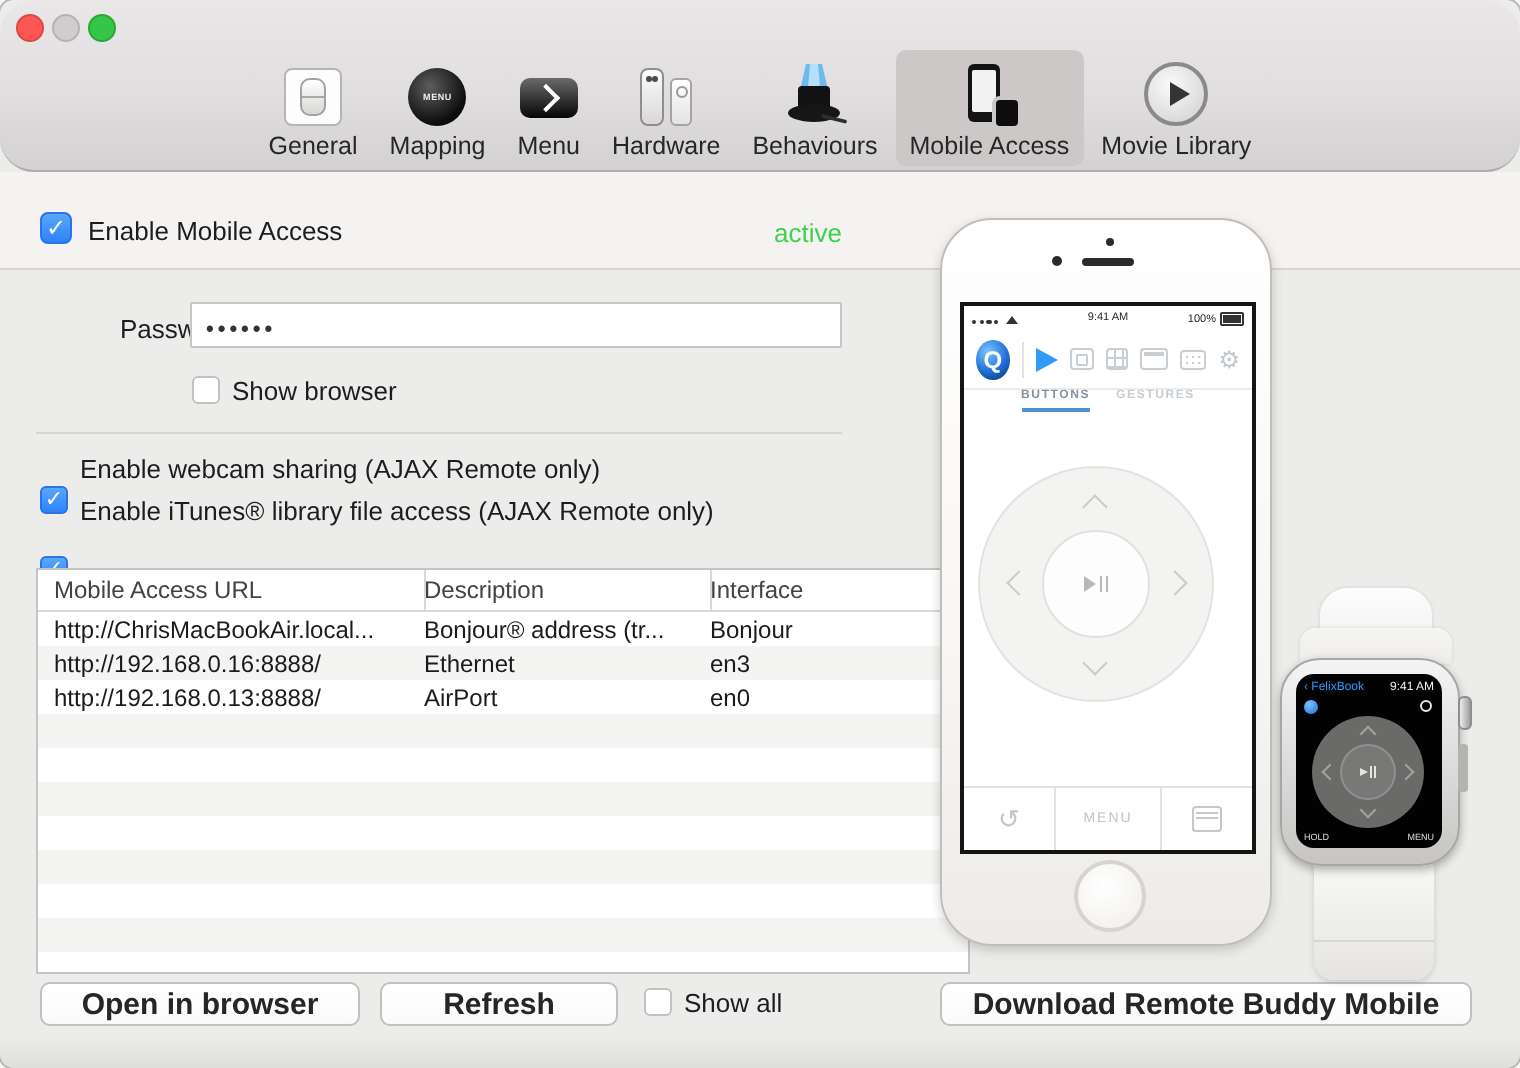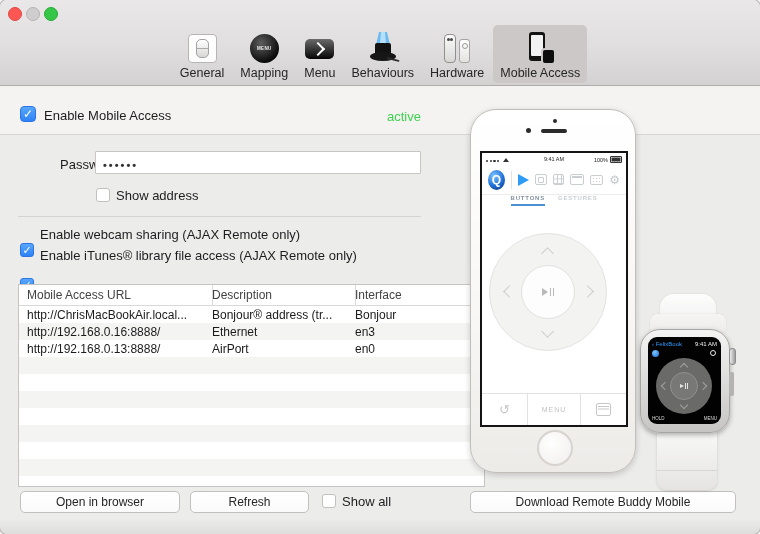--- a/index.html
+++ b/index.html
@@ -2,21 +2,21 @@
 <html><head>
 <meta charset="utf-8">
 <style>
   html,body{margin:0;padding:0;background:#f5f5f5;font-family:"Liberation Sans",sans-serif;}
   #win{position:relative;width:760px;height:534px;background:#ececeb;border-radius:7px;overflow:hidden;box-shadow:0 0 0 1px #b9b7b5;}
   .abs{position:absolute;}
 
   
   #chrome{position:absolute;top:0;left:0;width:760px;height:85px;
     background:linear-gradient(180deg,#e9e7e7 0%,#e0dede 55%,#d3d1d1 100%);
-    border-bottom:1px solid #aeacaa;}
+    border-bottom:1px solid #aeacaa;border-radius:17px;}
   .tl{position:absolute;top:7px;width:12px;height:12px;border-radius:50%;}
   .tl.red{left:8px;background:#fc5753;border:1px solid #df4744;}
   .tl.gray{left:26px;background:#cfcdcd;border:1px solid #b5b3b3;}
   .tl.green{left:44px;background:#35c648;border:1px solid #27aa35;}
 
   #toolbar{position:absolute;left:0;right:0;bottom:2px;display:flex;justify-content:center;align-items:flex-end;gap:2px;}
   .tb-item{display:flex;flex-direction:column;align-items:center;gap:3px;padding:5px 7px 3px;border-radius:5px;}
   .tb-item.selected{background:#cbc8c7;}
   .tb-item .lbl{font-size:12.5px;color:#262626;white-space:nowrap;}
   .tb-ic{height:33px;display:flex;align-items:flex-end;justify-content:center;}
@@ -50,21 +50,21 @@
   .cb.off{background:#ffffff;border:1px solid #c2c1bf;}
   .cb14{width:14px;height:14px;}
   .cb16{width:16px;height:16px;border-radius:4px;}
   .cb16.on::after{font-size:12px;line-height:16px;}
 
   .t13{font-size:13px;color:#1d1d1f;}
   .t14{font-size:13px;color:#1d1d1f;}
 
   
   #password-field{box-sizing:border-box;width:326px;height:23px;border:1px solid #c7c6c4;background:#fff;font-size:11px;font-weight:bold;letter-spacing:2px;color:#333;padding:4px 0 0 7px;font-family:"Liberation Sans",sans-serif;border-radius:1px;}
-  .btn{box-sizing:border-box;display:flex;align-items:center;justify-content:center;height:22px;background:linear-gradient(180deg,#ffffff,#fbfafa);border:1px solid #c1c0be;border-radius:5px;font-size:12px;color:#262626;cursor:default;}
+  .btn{box-sizing:border-box;display:flex;align-items:center;justify-content:center;height:22px;background:linear-gradient(180deg,#ffffff,#fbfafa);border:1px solid #c1c0be;border-radius:5px;font-size:15px;color:#262626;cursor:default;font-weight:bold;}
 
   
   #url-table{position:absolute;left:18px;top:284px;width:467px;height:203px;background:#fff;border:1px solid #c5c4c2;box-sizing:border-box;}
   #url-table .thead{position:absolute;top:0;left:0;right:0;height:20px;border-bottom:1px solid #dad9d7;display:flex;align-items:center;font-size:12px;color:#434343;background:#fff;}
   #url-table .tbody{position:absolute;top:21px;left:0;right:0;bottom:0;background:repeating-linear-gradient(180deg,#ffffff 0 17px,#f4f4f3 17px 34px);}
   .vline{position:absolute;top:0;bottom:0;width:1px;background:#dbdad8;}
   .trow{position:absolute;left:0;right:0;height:17px;display:flex;align-items:center;font-size:12px;color:#1b1b1b;}
   .c-url{width:176px;padding-left:8px;overflow:hidden;white-space:nowrap;}
   .c-desc{width:134px;padding-left:9px;overflow:hidden;white-space:nowrap;}
   .c-if{flex:1;padding-left:9px;overflow:hidden;white-space:nowrap;}
@@ -176,59 +176,67 @@
       <div class="tb-item">
         <div class="tb-ic" style="padding-bottom:4px;">
             <div class="ic-menu">
               <div class="ar"></div>
             </div>
           </div>
         <div class="lbl">Menu</div>
       </div>
       <div class="tb-item">
         <div class="tb-ic">
+            <div class="ic-remote1"></div>
+            <div class="ic-remote2"></div>
+          </div>
+        <div class="lbl">Hardware</div>
+      </div>
+      <div class="tb-item">
+        <div class="tb-ic">
           <svg width="34" height="31" viewBox="0 0 34 31">
             <polygon points="13,0 21,0 24,13 10,13" fill="#5fb6ef" opacity="0.9"></polygon>
             <polygon points="15,0 19,0 20,12 14,12" fill="#bfe3fb" opacity="0.9"></polygon>
             <rect x="9" y="11" width="16" height="13" rx="2" fill="#121212"></rect>
             <ellipse cx="17" cy="24.5" rx="13" ry="4.5" fill="#161616"></ellipse>
             <rect x="21" y="25" width="13" height="1.8" rx="0.9" fill="#2e2e2e" transform="rotate(14 21 25)"></rect>
           </svg>
         </div>
         <div class="lbl">Behaviours</div>
       </div>
-      <div class="tb-item">
-        <div class="tb-ic">
-            <div class="ic-remote1"></div>
-            <div class="ic-remote2"></div>
-          </div>
-        <div class="lbl">Hardware</div>
-      </div>
       <div class="tb-item selected">
         <div class="tb-ic">
             <div class="ic-mobile">
               <div class="ph"></div>
               <div class="pad"></div>
             </div>
           </div>
         <div class="lbl">Mobile Access</div>
       </div>
+      <div class="tb-item">
+        <div class="tb-ic">
+            <div class="ic-movie">
+              <div class="tri"></div>
+            </div>
+          </div>
+        <div class="lbl">Movie Library</div>
+      </div>
     </div>
   </div>
 
   <div id="strip-top"></div>
 
   <div class="abs cb cb16 on" style="left:20px;top:106px;"></div>
   <div class="abs t14" style="left:44px;top:108px;">Enable Mobile Access</div>
   <div class="abs" style="left:320px;top:109px;width:101px;text-align:right;font-size:13px;color:#3ed14f;">active</div>
 
   <div class="abs t13" style="left:20px;top:157px;margin-left:40px;">Password</div>
   <input id="password-field" class="abs" style="left: 95px; top: 151px;" type="text" value="••••••">
   <div class="abs cb cb14 off" style="left:96px;top:188px;"></div>
-  <div class="abs t13" style="left:116px;top:188px;">Show address</div>
+  <div class="abs t13" style="left:116px;top:188px;">Show browser</div>
 
   <div class="abs" style="left:18px;top:216px;width:403px;height:1px;background:#d6d4d2;"></div>
 
   <div class="abs cb cb14 on" style="left:20px;top:227px;"></div>
   <div class="abs t13" style="left:40px;top:227px;">Enable webcam sharing (AJAX Remote only)</div>
   <div class="abs cb cb14 on" style="left:20px;top:248px;"></div>
   <div class="abs t13" style="left:40px;top:248px;">Enable iTunes® library file access (AJAX Remote only)</div>
 
   <div id="url-table">
     <div class="thead">

